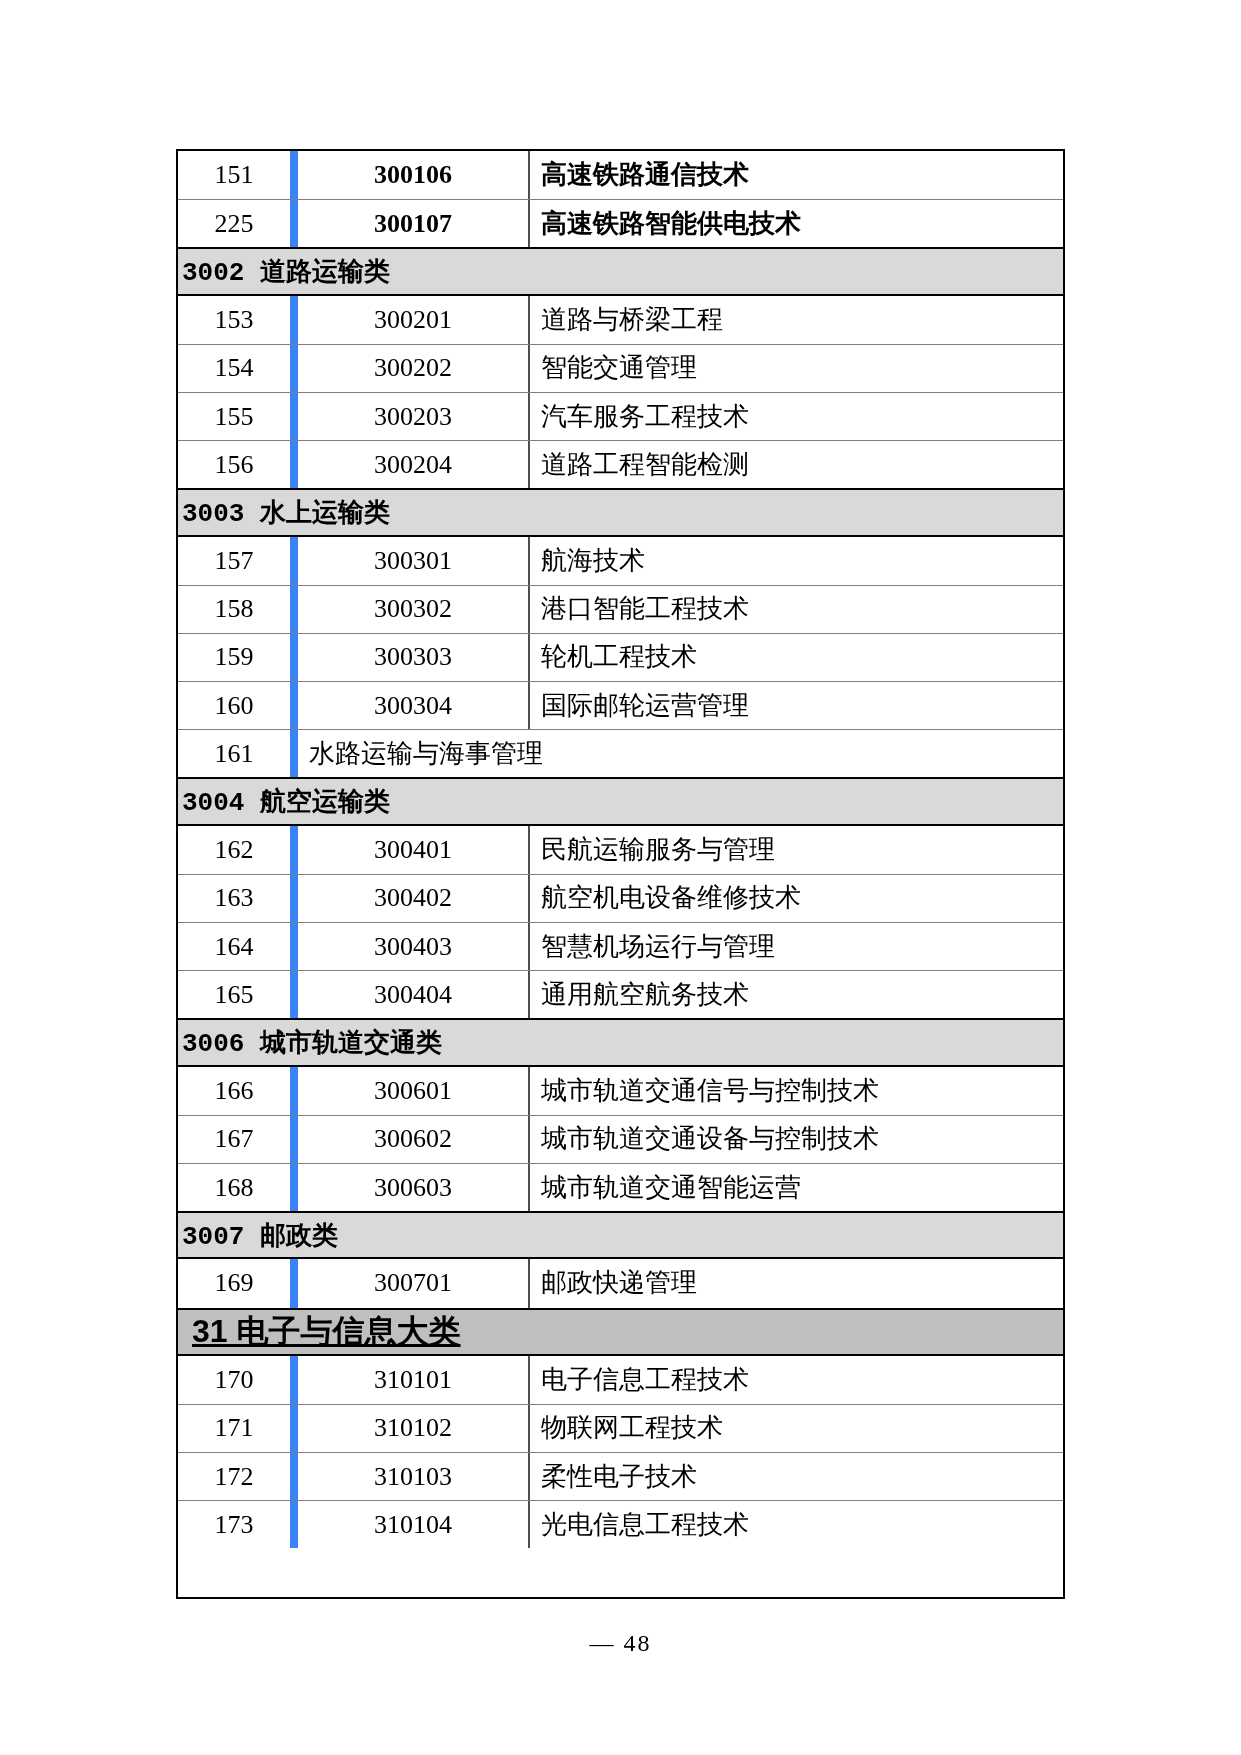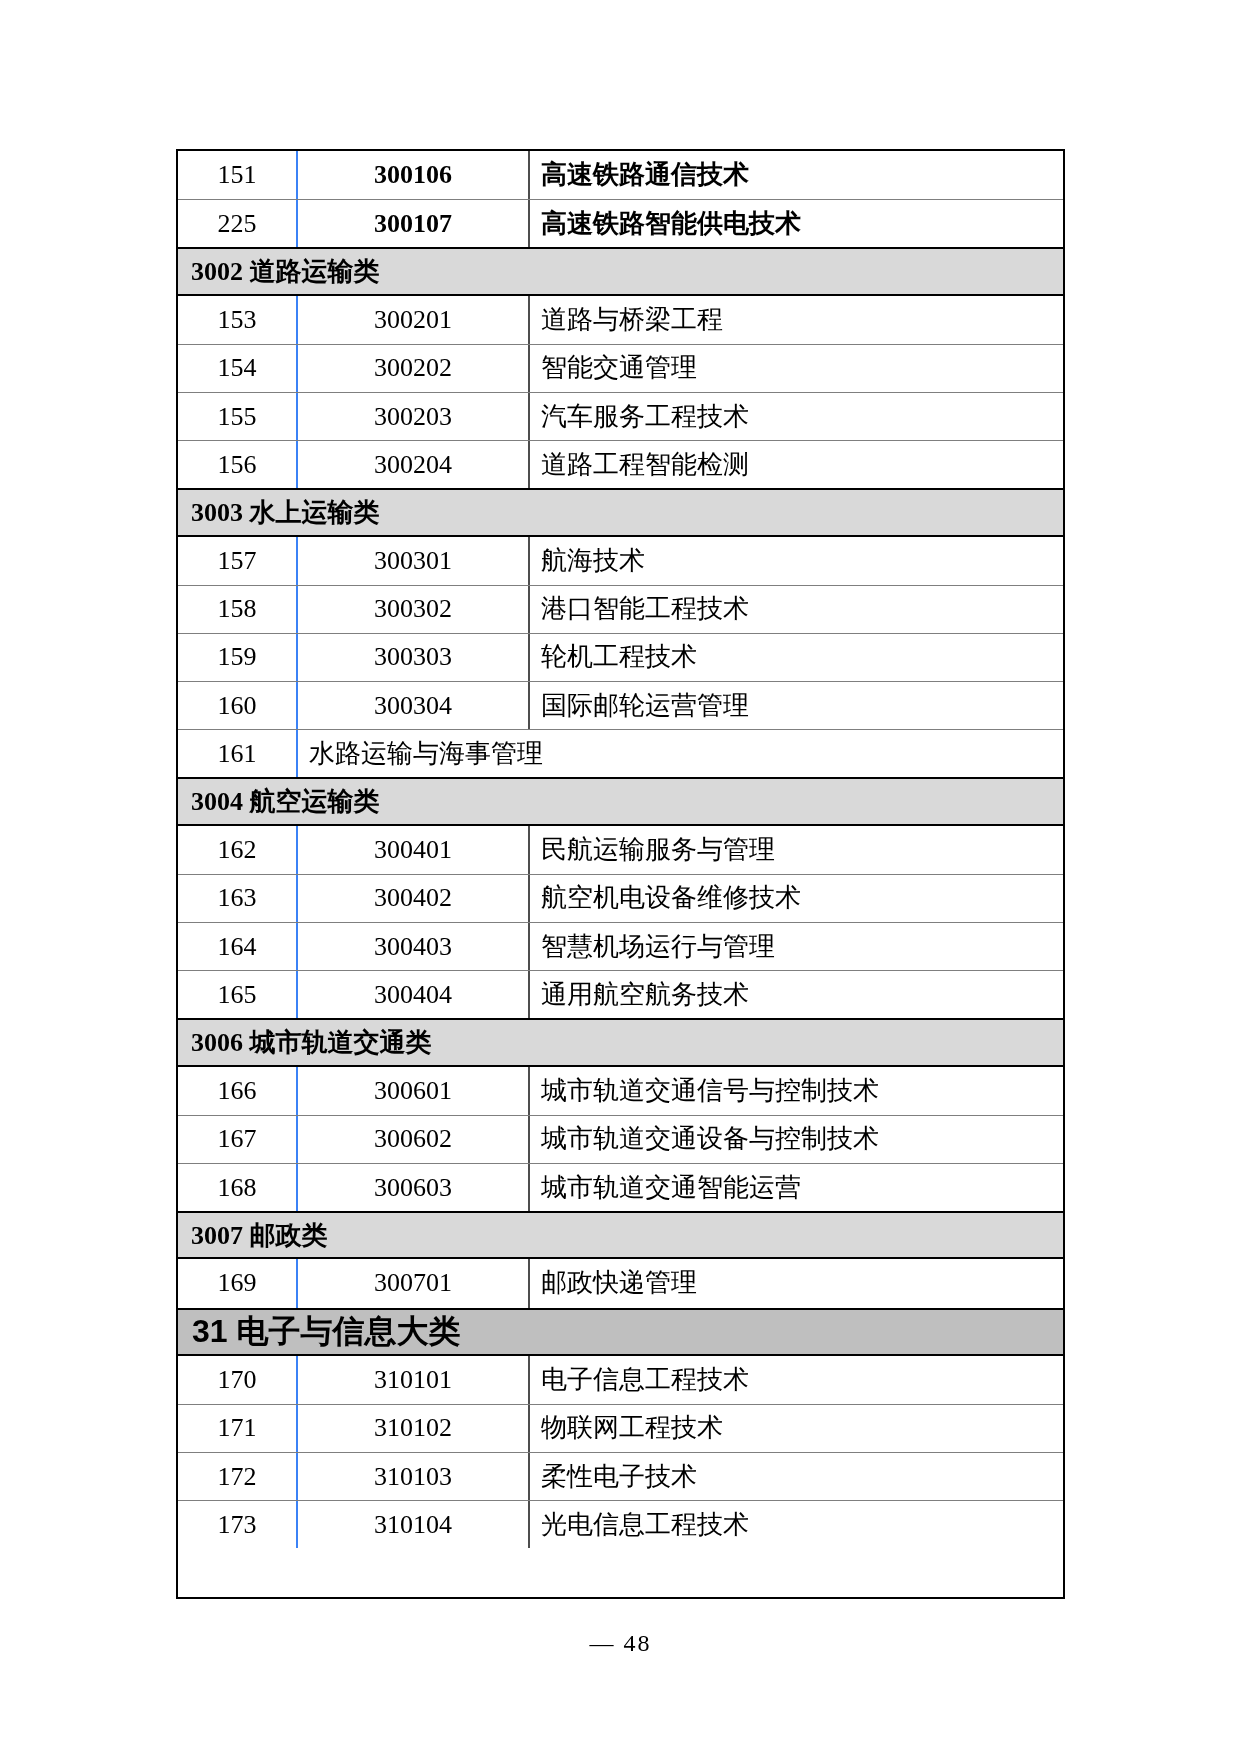--- a/index.html
+++ b/index.html
@@ -38,47 +38,49 @@
     background: #ffffff;
   }
   .row.sep {
     border-top: 1px solid #7f7f7f;
   }
   .row.subheader,
   .row.category {
     border-top: 2px solid #000000;
     border-bottom: 2px solid #000000;
     align-items: center;
-    padding-left: 13px;
+    padding-left: 4px;
     font-weight: bold;
+    font-family: Liberation Mono, monospace;
   }
   .row.subheader {
     background: var(--subheader-bg, #d9d9d9);
     font-size: 26px;
   }
   .row.category {
     background: var(--category-bg, #bfbfbf);
     font-size: 32px;
     font-family: "Liberation Sans", "DejaVu Sans", sans-serif;
     padding-left: 14px;
+    text-decoration: underline;
   }
   .cell {
     box-sizing: border-box;
     display: flex;
     align-items: center;
     justify-content: center;
     font-size: 26px;
     line-height: 1;
     overflow: hidden;
     white-space: nowrap;
   }
   .cell.seq {
     width: 120px;
     flex: 0 0 120px;
-    border-right: 2px solid #3b82f6;
+    border-right: 8px solid #3b82f6;
   }
   .cell.code {
     width: 232px;
     flex: 0 0 232px;
     border-right: 2px solid #4d4d4d;
   }
   .cell.name {
     flex: 1 1 auto;
     justify-content: flex-start;
     padding-left: 11px;

